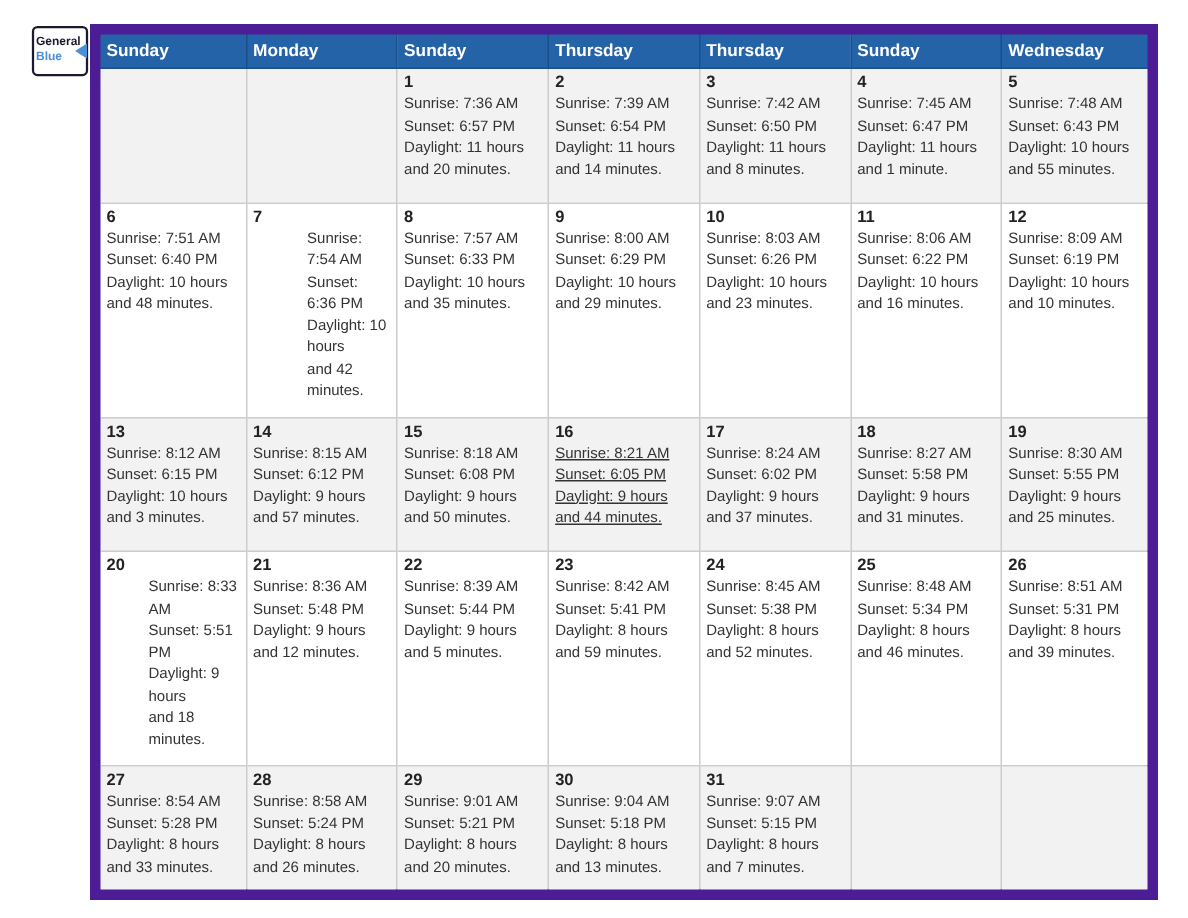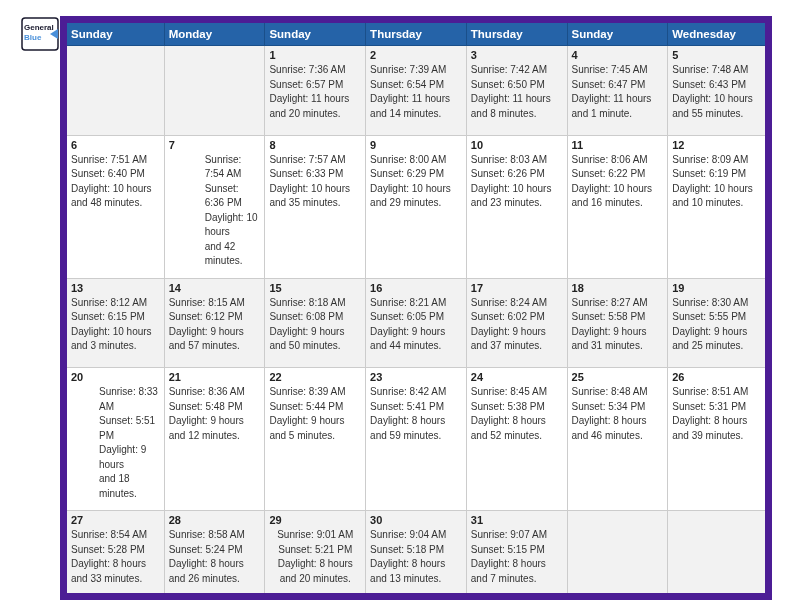--- a/index.html
+++ b/index.html
@@ -228,21 +228,21 @@
           </td>
           <td>
             <span class="day-num">15</span>
             <div class="day-detail" style="white-space: pre-line;">Sunrise: 8:18 AM
 Sunset: 6:08 PM
 Daylight: 9 hours
 and 50 minutes.</div>
           </td>
           <td>
             <span class="day-num">16</span>
-            <div class="day-detail" style="white-space: pre-line;">Sunrise: 8:21 AM
+            <div class="day-detail" style="white-space: pre-line; text-decoration: underline;">Sunrise: 8:21 AM
 Sunset: 6:05 PM
 Daylight: 9 hours
 and 44 minutes.</div>
           </td>
           <td>
             <span class="day-num">17</span>
             <div class="day-detail" style="white-space: pre-line;">Sunrise: 8:24 AM
 Sunset: 6:02 PM
 Daylight: 9 hours
 and 37 minutes.</div>
@@ -323,21 +323,21 @@
           </td>
           <td>
             <span class="day-num">28</span>
             <div class="day-detail" style="white-space: pre-line;">Sunrise: 8:58 AM
 Sunset: 5:24 PM
 Daylight: 8 hours
 and 26 minutes.</div>
           </td>
           <td>
             <span class="day-num">29</span>
-            <div class="day-detail" style="white-space: pre-line; text-align: center;">Sunrise: 9:01 AM
+            <div class="day-detail" style="white-space: pre-line;">Sunrise: 9:01 AM
 Sunset: 5:21 PM
 Daylight: 8 hours
 and 20 minutes.</div>
           </td>
           <td>
             <span class="day-num">30</span>
             <div class="day-detail" style="white-space: pre-line;">Sunrise: 9:04 AM
 Sunset: 5:18 PM
 Daylight: 8 hours
 and 13 minutes.</div>

